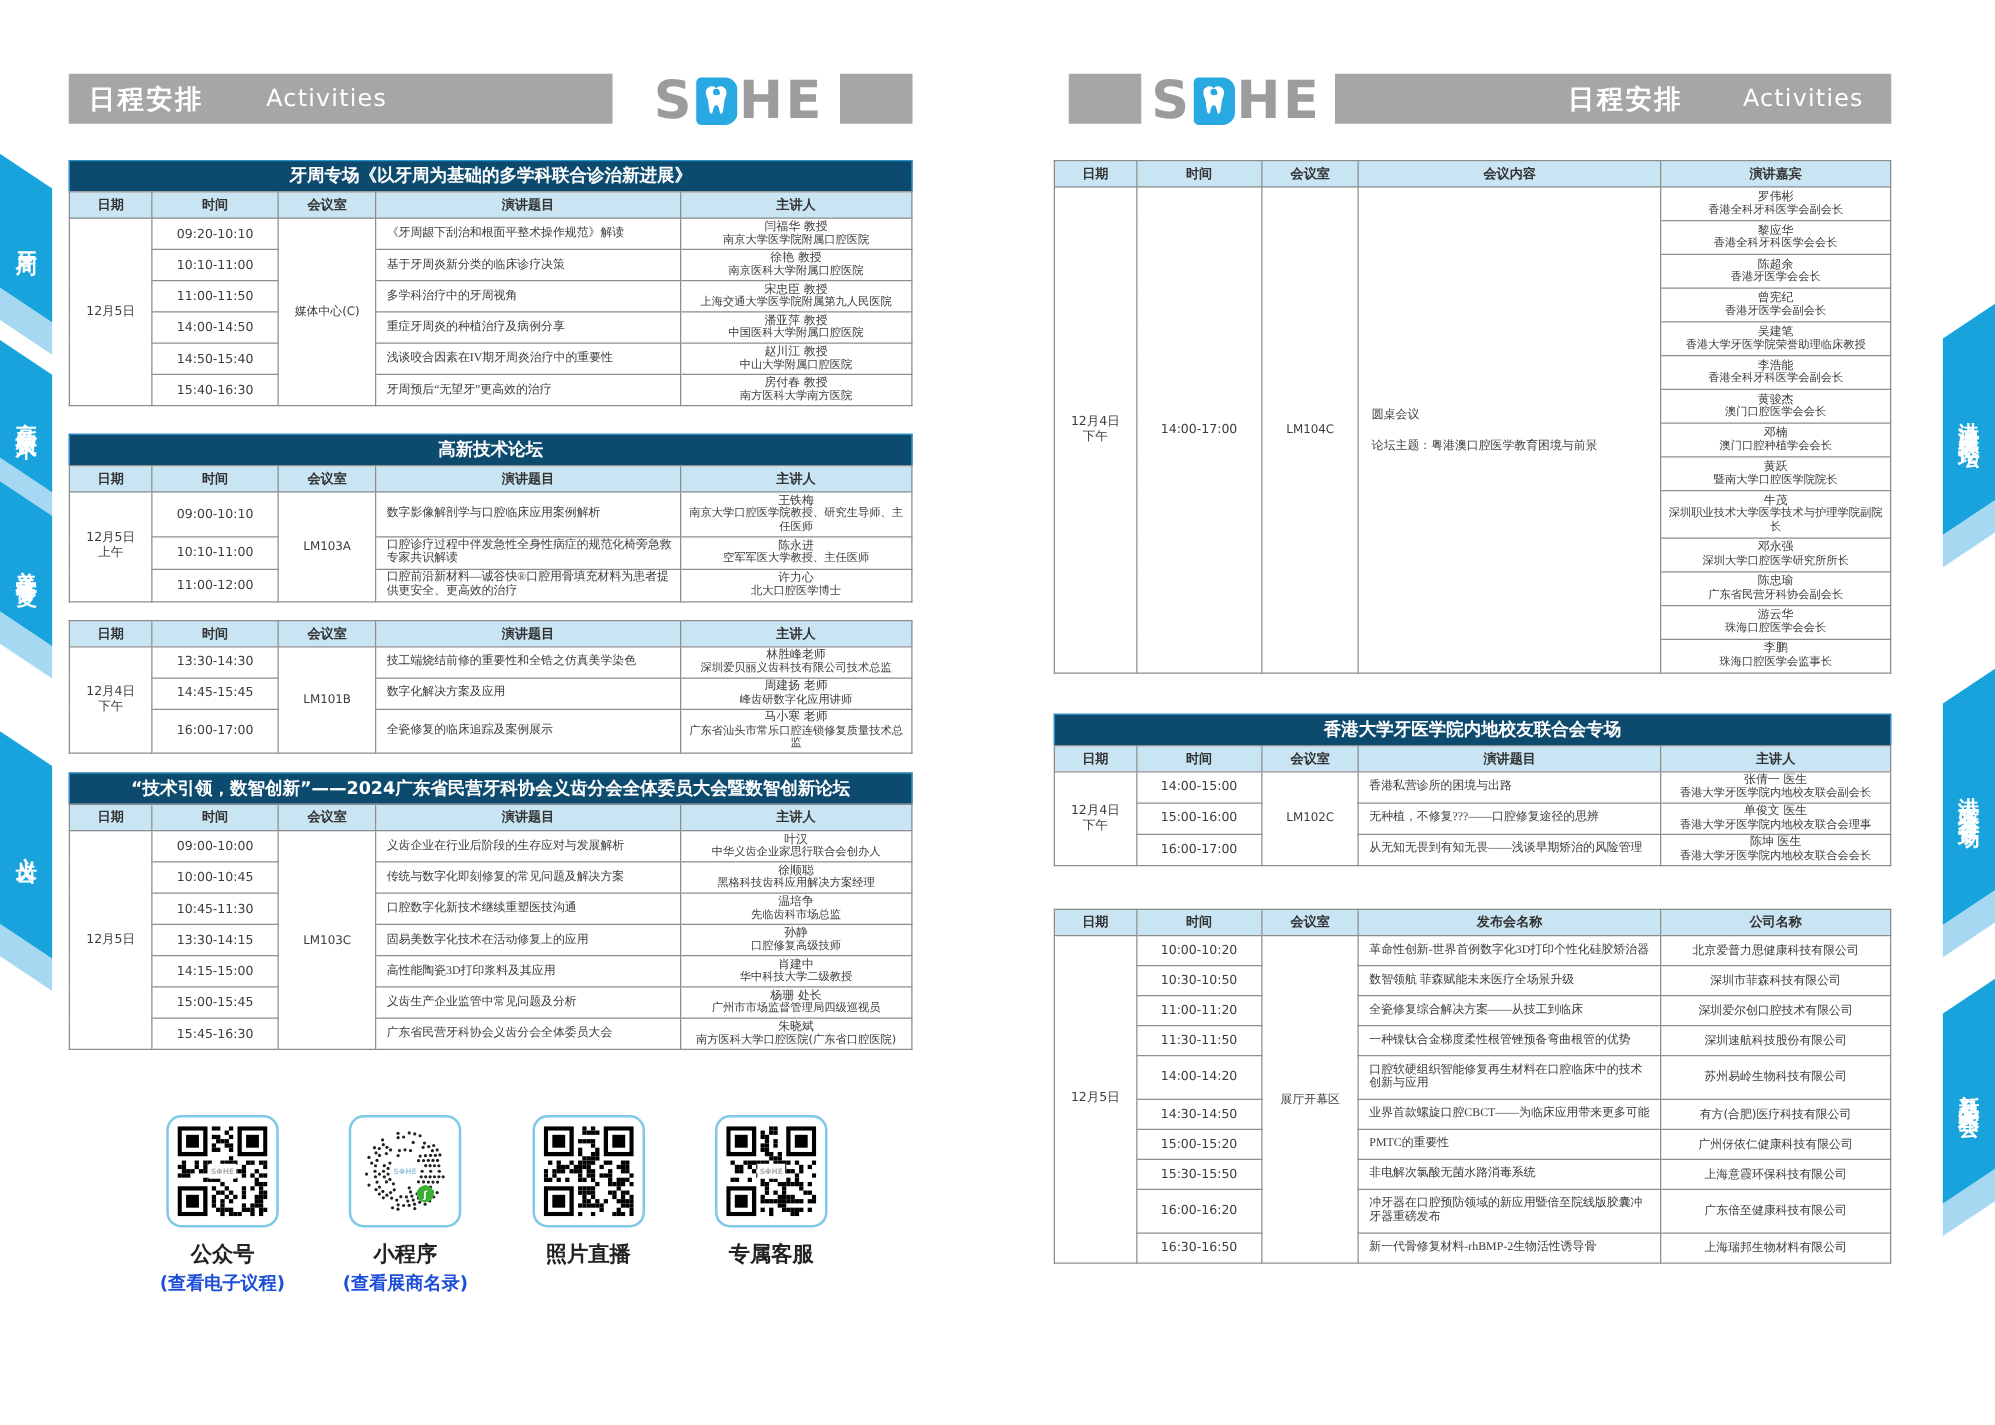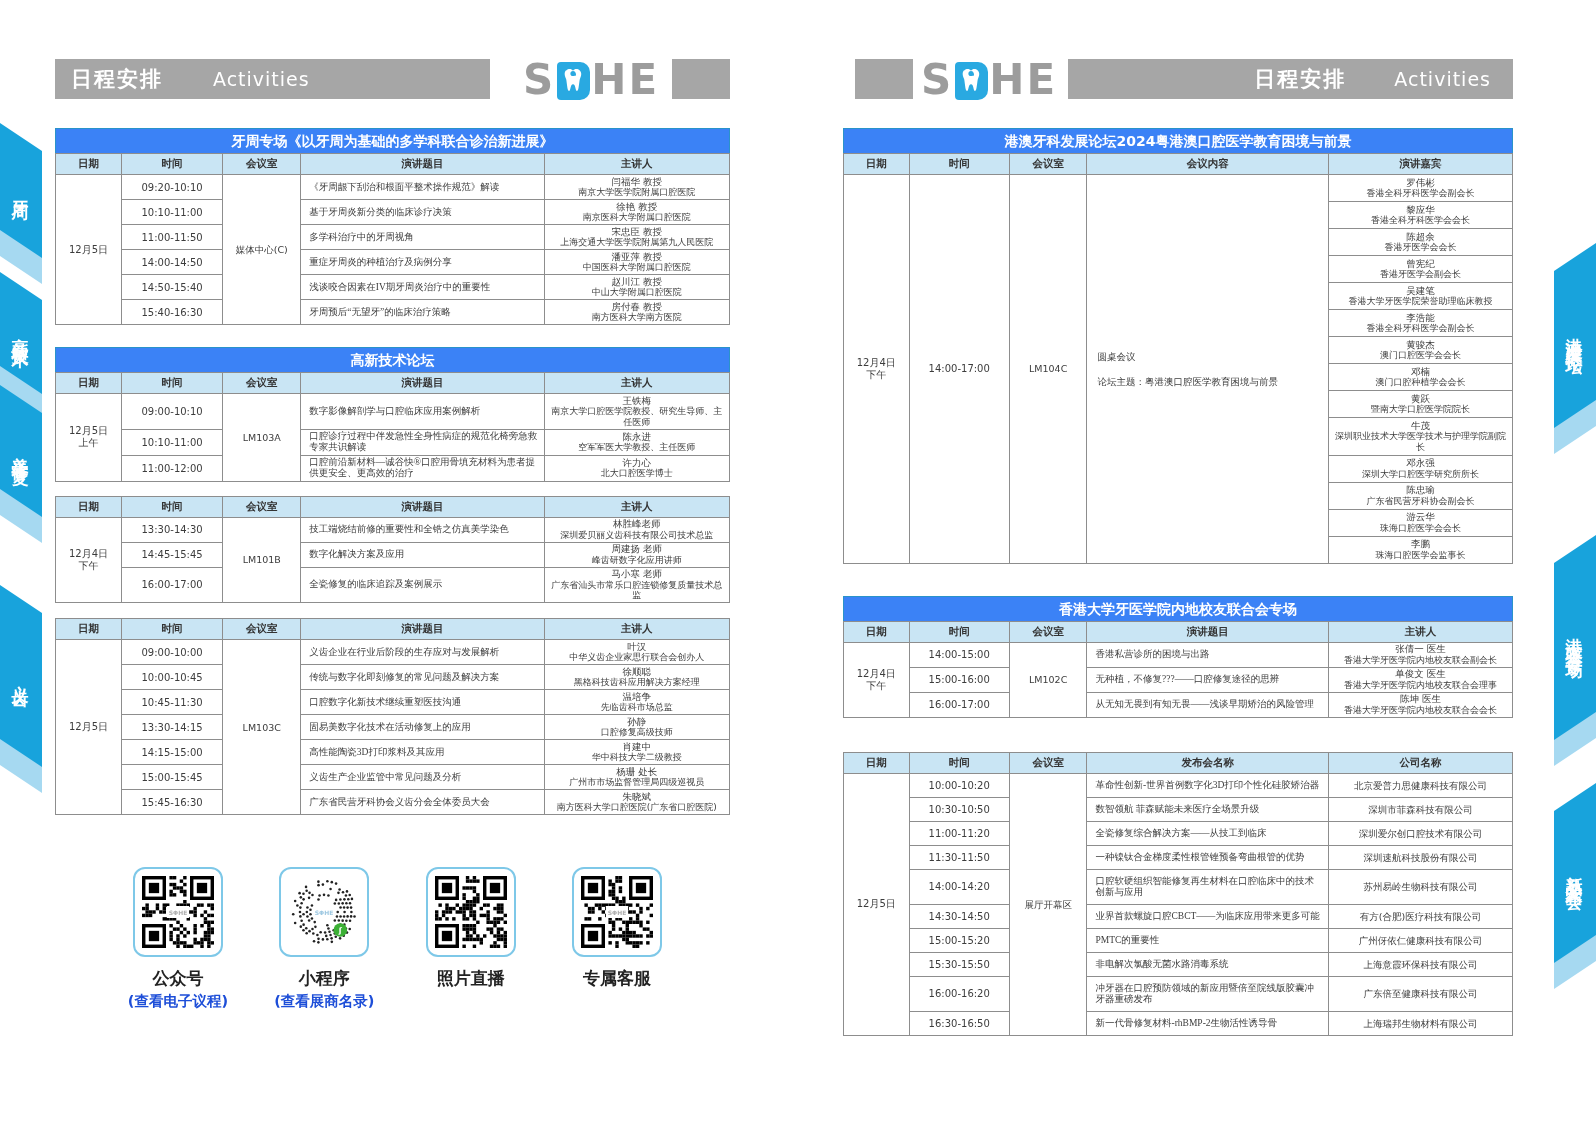--- a/index.html
+++ b/index.html
@@ -25,21 +25,21 @@
   .hdr-block{position:absolute;top:0;width:58px;height:40px;background:#a6a6a6;}
   .hdr-block-l{left:617px;}
   .hdr-block-r{left:12px;}
   .logo{position:absolute;top:-4px;display:flex;align-items:center;color:#9c9c9c;font-weight:bold;font-size:42px;letter-spacing:2px;}
   .logo-l{left:468px;}
   .logo-r{left:78px;}
   .logo svg{margin:2px 1px 0 1px;}
 
   
   .tbl{width:100%;}
-  .tbl-title{background:#3b82f6;color:#fff;font-weight:bold;font-size:14px;text-align:center;height:25px;line-height:25px;border:1px solid #2a93c9;border-bottom:none;box-sizing:border-box;}
+  .tbl-title{background:#0c4a6e;color:#fff;font-weight:bold;font-size:14px;text-align:center;height:25px;line-height:25px;border:1px solid #2a93c9;border-bottom:none;box-sizing:border-box;}
   table{width:100%;border-collapse:collapse;table-layout:fixed;}
   th{background:#c9e5f4;border:1px solid #8d8d8d;font-size:10.5px;font-weight:bold;color:#333;height:20px;padding:0;}
   td{border:1px solid #8d8d8d;font-size:9.5px;color:#3c3c3c;text-align:center;padding:1.5px 3px;line-height:11px;vertical-align:middle;}
   td.c-time{font-size:10px;}
   td.c-topic{text-align:left;padding-left:8px;padding-right:5px;font-family:Liberation Serif, serif;}
   td.c-date div{line-height:12px;font-size:10px;}
   .p-name{font-size:9.5px;line-height:10.5px;}
   .p-org{font-size:9px;line-height:10.5px;}
   td.c-content{text-align:left;padding-left:10px;}
   td.c-content .cl2{margin-top:14px;}
@@ -192,21 +192,21 @@
               <tr>
                 <td class="c-time">14:50-15:40</td>
                 <td class="c-topic">浅谈咬合因素在IV期牙周炎治疗中的重要性</td>
                 <td class="c-person">
                   <div class="p-name">赵川江 教授</div>
                   <div class="p-org">中山大学附属口腔医院</div>
                 </td>
               </tr>
               <tr>
                 <td class="c-time">15:40-16:30</td>
-                <td class="c-topic">牙周预后“无望牙”的临床治疗策略</td>
+                <td class="c-topic">牙周预后“无望牙”更高效的治疗</td>
                 <td class="c-person">
                   <div class="p-name">房付春 教授</div>
                   <div class="p-org">南方医科大学南方医院</div>
                 </td>
               </tr>
             </tbody>
           </table>
         </div>
         <div class="tbl" style="margin-top: 22px;">
           <div class="tbl-title">高新技术论坛</div>
@@ -305,20 +305,21 @@
                 <td class="c-topic">全瓷修复的临床追踪及案例展示</td>
                 <td class="c-person">
                   <div class="p-name">马小寒 老师</div>
                   <div class="p-org">广东省汕头市常乐口腔连锁修复质量技术总监</div>
                 </td>
               </tr>
             </tbody>
           </table>
         </div>
         <div class="tbl" style="margin-top: 15px;">
+          <div class="tbl-title">“技术引领，数智创新”——2024广东省民营牙科协会义齿分会全体委员大会暨数智创新论坛</div>
           <table>
             <colgroup>
               <col style="width: 9.8%;">
               <col style="width: 15%;">
               <col style="width: 11.6%;">
               <col style="width: 36.1%;">
               <col style="width: 27.5%;">
             </colgroup>
             <thead>
               <tr>
@@ -935,21 +936,20 @@
         </svg>
         <span>HE</span>
       </div>
       <div class="hdrbar hdr-right-bar">
         <span class="hdr-cn">日程安排</span>
         <span class="hdr-en">Activities</span>
       </div>
     </div>
     <div id="tables-right">
         <div class="tbl" style="margin-top: 29px;">
-          <div class="tbl-title">港澳牙科发展论坛2024粤港澳口腔医学教育困境与前景</div>
           <table class="guest">
             <colgroup>
               <col style="width: 9.8%;">
               <col style="width: 15%;">
               <col style="width: 11.6%;">
               <col style="width: 36.1%;">
               <col style="width: 27.5%;">
             </colgroup>
             <thead>
               <tr>

